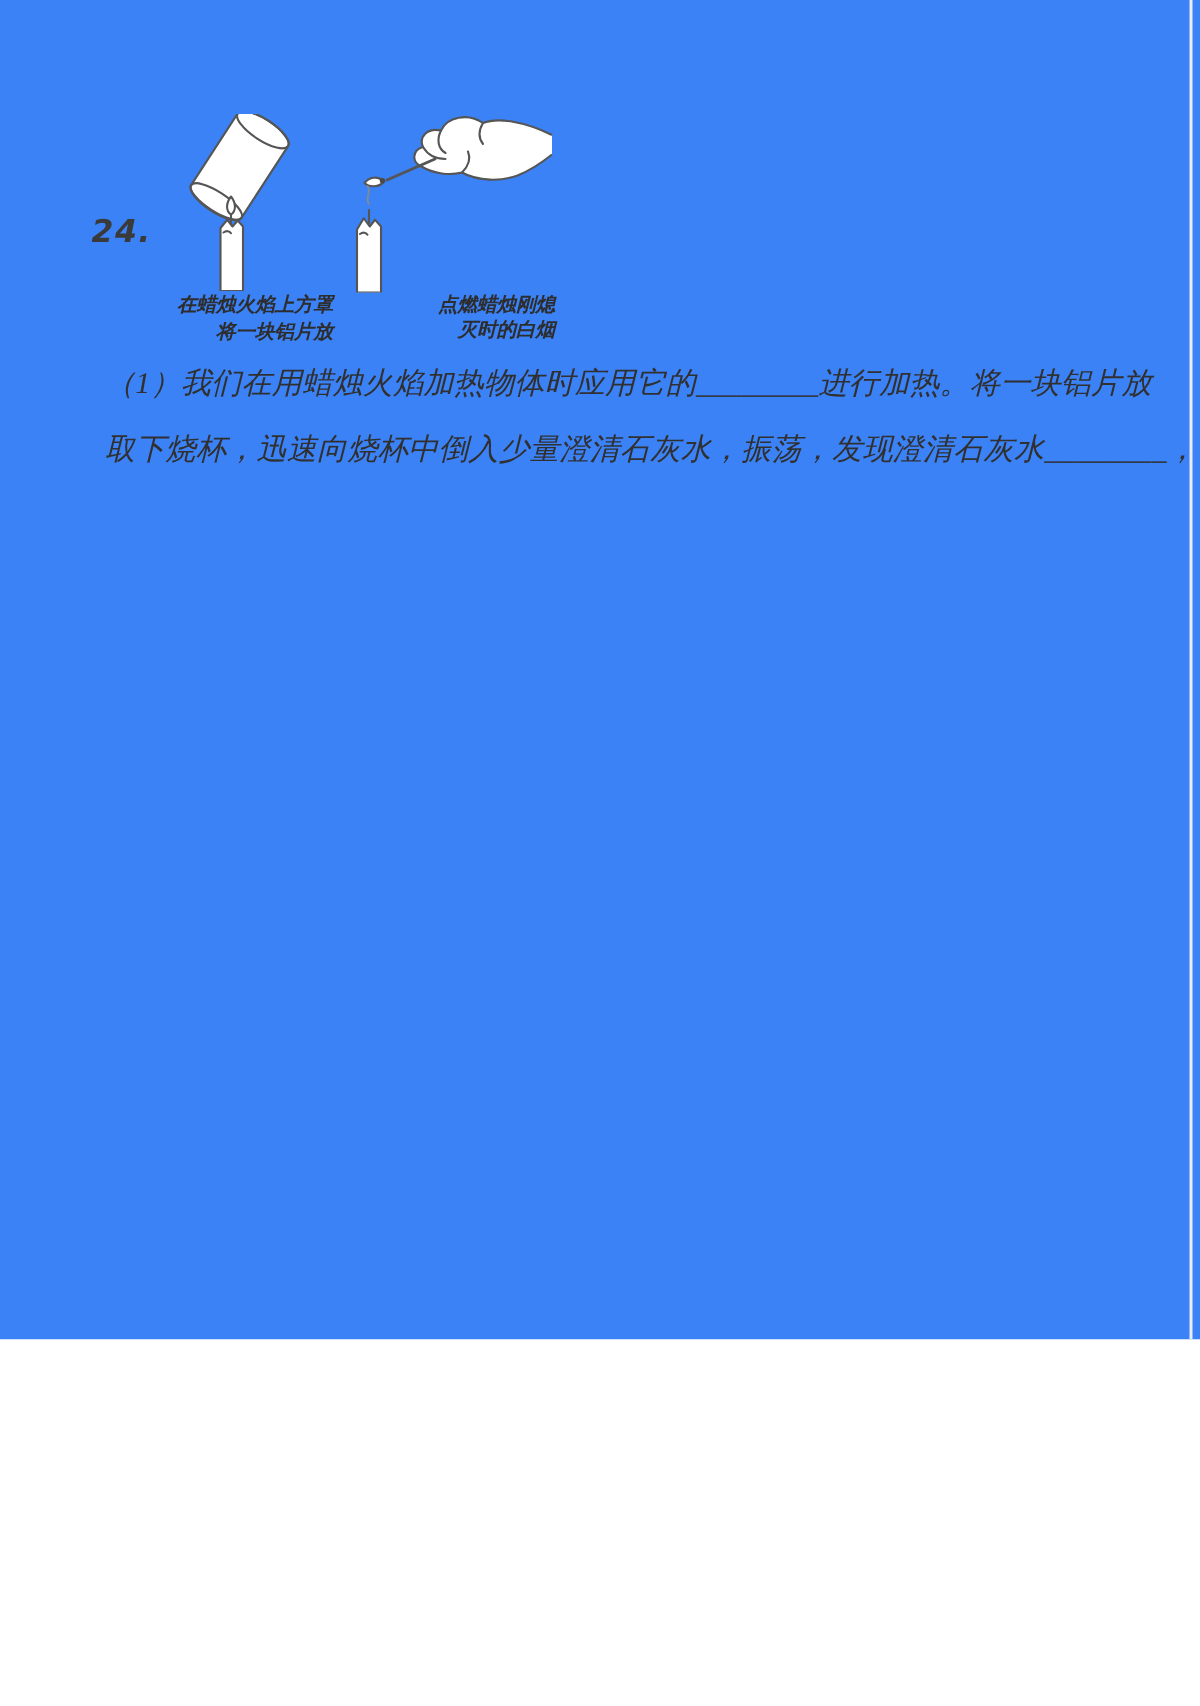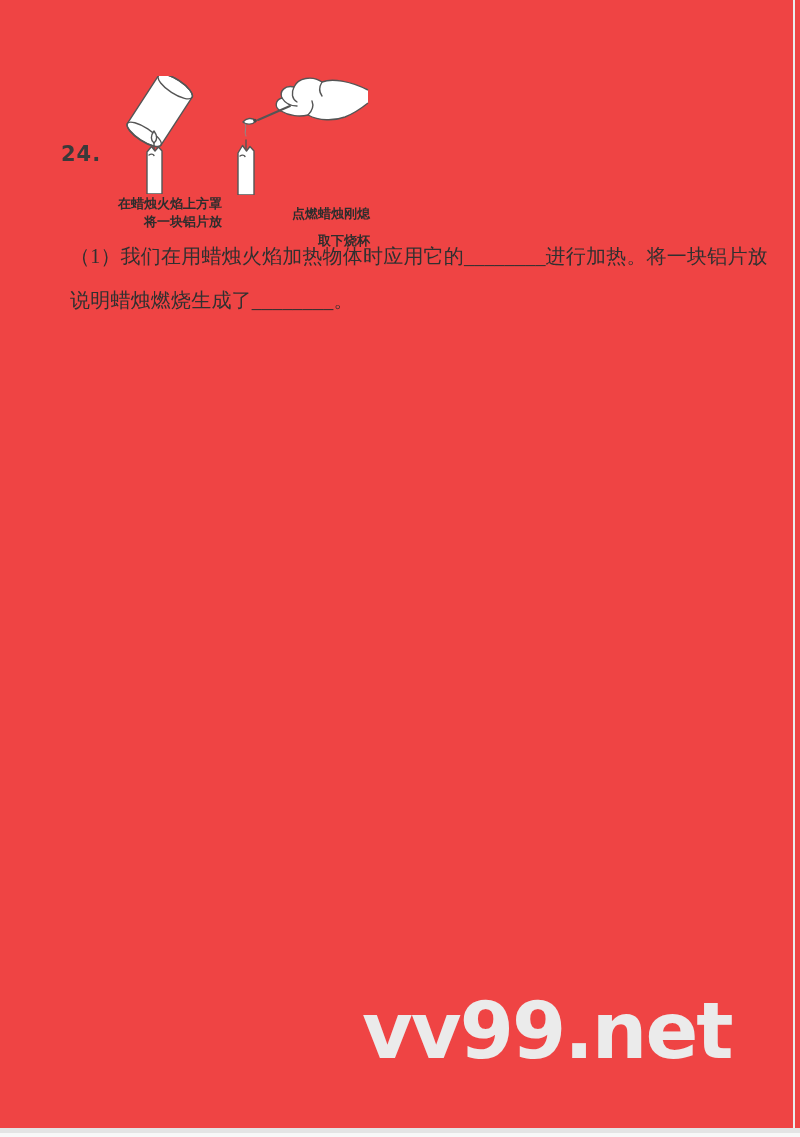--- a/index.html
+++ b/index.html
@@ -1,23 +1,24 @@
 <!DOCTYPE html>
 <html><head>
 <meta charset="utf-8">
 <style>
   * { margin: 0; padding: 0; box-sizing: border-box; }
   html, body { background: #ffffff; }
   .page {
     position: relative;
     width: 800px;
-    height: 1137px;
-    background: #ef4444;
+    height: 893px;
+    background: #3b82f6;
     overflow: hidden;
     font-family: "Liberation Serif", "DejaVu Serif", serif;
+    font-style: italic;
   }
   .qnum {
     position: absolute;
     left: 61px;
     top: 142px;
     font-family: "DejaVu Sans", "Liberation Sans", sans-serif;
     font-weight: 600;
     font-size: 21px;
     color: #3a3a3a;
     letter-spacing: 1px;
@@ -31,21 +32,21 @@
   .figure svg { display: block; margin: 0 auto; }
   .caption {
     font-family: "DejaVu Sans", "Liberation Sans", sans-serif;
     font-weight: 700;
     font-size: 13px;
     line-height: 14.5px;
     color: #2d2d2d;
     white-space: nowrap;
   }
   .figure-left .caption { margin-top: 3px; }
-  .figure-right .caption { margin-top: 12px; }
+  .figure-right .caption { margin-top: 2px; }
   .text-block {
     position: absolute;
     left: 70px;
     top: 234px;
     width: 720px;
     color: #303030;
   }
   .qline {
     height: 44px;
     line-height: 44px;
@@ -133,26 +134,26 @@
       <circle cx="29" cy="46.5" r="1.8" fill="#4a4a4a" stroke="none"></circle>
 
       <path class="sketch" d="M20 62 C17 58 22 54 19 50" style="stroke:#8a8a8a;stroke-width:1.1"></path>
 
       <line class="sketch" x1="20" y1="75" x2="20" y2="66"></line>
 
       <path class="sketch-fill" d="M12 79 L12 121 L28 121 L28 77 L24 72.5 L20.5 77 L16.5 71.5 Z"></path>
       <path class="sketch" d="M14 82 C16 80.5 18 81 19 82.5"></path>
     </svg>
     <div class="caption">点燃蜡烛刚熄</div>
-    <div class="caption">取下烧杯</div>
+    <div class="caption">灭时的白烟</div>
   </div>
 
   <div class="text-block">
     <div class="qline">（1）我们在用蜡烛火焰加热物体时应用它的________进行加热。将一块铝片放</div>
-    <div class="qline">说明蜡烛燃烧生成了________。</div>
+    <div class="qline">取下烧杯，迅速向烧杯中倒入少量澄清石灰水，振荡，发现澄清石灰水________，</div>
   </div>
 
   <div class="watermark">vv99.net</div>
 
   <div class="page-edge-right"></div>
   <div class="page-separator"></div>
   <div class="next-page-sliver"></div>
 
 </div>
 

